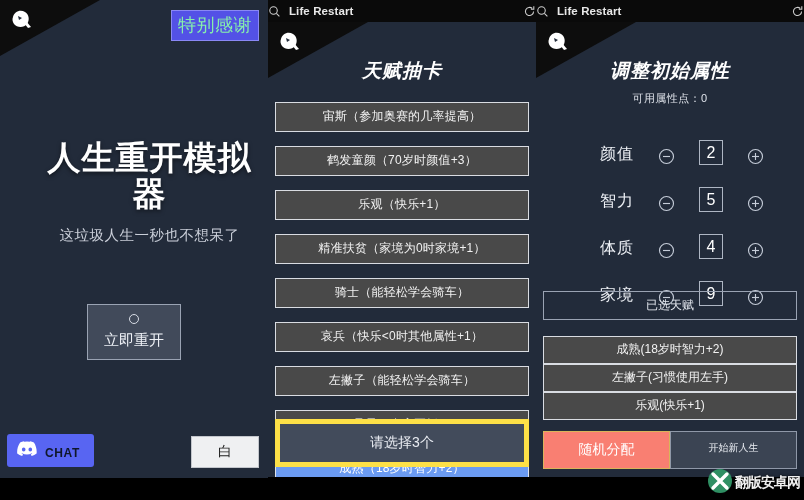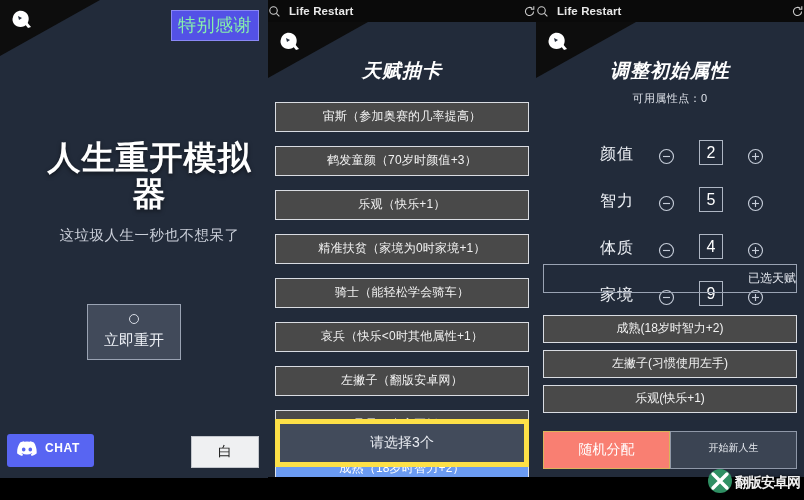--- a/index.html
+++ b/index.html
@@ -89,22 +89,22 @@
     font-size: 15px; padding: 9px 16px;
     cursor: pointer;
     flex-direction: column;
   }
   .btn-restart .ring {
     width: 10px; height: 10px; border: 1.4px solid #d7dce5; border-radius: 50%;
     display: inline-block;
   }
   .discord {
     position: absolute; left: 7px; bottom: 11px;
-    background: #5865F2; color: #ffffff;
-    display: flex; align-items: flex-start; gap: 8px;
+    background: #5865F2; color: #0f172a;
+    display: flex; align-items: flex-end; gap: 8px;
     padding: 7px 14px 7px 10px;
     border-radius: 3px; cursor: pointer;
   }
   .discord-label { font-size: 12px; font-weight: 600; letter-spacing: .6px; }
   .btn-white {
     position: absolute; right: 9px; bottom: 10px;
     background: #eff0f2; color: #1b1b1b;
     border: 1px solid #c3c6cc;
     font-size: 14px; padding: 6px 26px; cursor: pointer;
   }
@@ -166,27 +166,27 @@
     border: 1.6px solid #aeb6c3;
     color: #fff; font-size: 16px;
     display: flex; align-items: center; justify-content: center;
     padding: 0 4px;
   }
 
   .chosen { position: absolute; left: 7px; right: 7px; bottom: 57px; }
   .chosen-head {
     background: transparent; color: #e3e7ee;
     border: 1px solid #9aa3b3;
-    font-size: 12px; text-align: right; padding: 5px 0; margin-bottom: 22px;
+    font-size: 12px; text-align: center; padding: 5px 0; margin-bottom: 16px;
   }
   .chosen-item {
     background: #494949; color: #f2f2f2;
     border: 1.4px solid #d9dce2;
     font-size: 12px; text-align: center; padding: 4px 0 5px;
-    margin-bottom: 7px; cursor: pointer;
+    cursor: pointer;
   }
   .right-actions {
     position: absolute; left: 7px; right: 7px; bottom: 8px;
     display: flex; gap: 0;
   }
   .btn-random {
     flex: 1; background: #f97f72; color: #fff;
     border: 1px solid #d9b45a; font-size: 14px;
     padding: 9px 0; text-align: center; cursor: pointer;
   }
@@ -281,21 +281,21 @@
 
       <div class="page-title">天赋抽卡</div>
 
       <div class="cards">
         <div class="card">宙斯（参加奥赛的几率提高）</div>
         <div class="card">鹤发童颜（70岁时颜值+3）</div>
         <div class="card">乐观（快乐+1）</div>
         <div class="card">精准扶贫（家境为0时家境+1）</div>
         <div class="card">骑士（能轻松学会骑车）</div>
         <div class="card">哀兵（快乐&lt;0时其他属性+1）</div>
-        <div class="card">左撇子（翻版安卓网）</div>
+        <div class="card">左撇子（能轻松学会骑车）</div>
         <div class="card">足量（身高不矮）</div>
         <div class="card selected">成熟（18岁时智力+2）</div>
         <div class="card">进阶（所有属性&gt;5时，所有属性+1）</div>
       </div>
 
       <div class="bottom-bar">
         <div class="btn-wide">请选择3个</div>
       </div>
     </div>
   </div>

